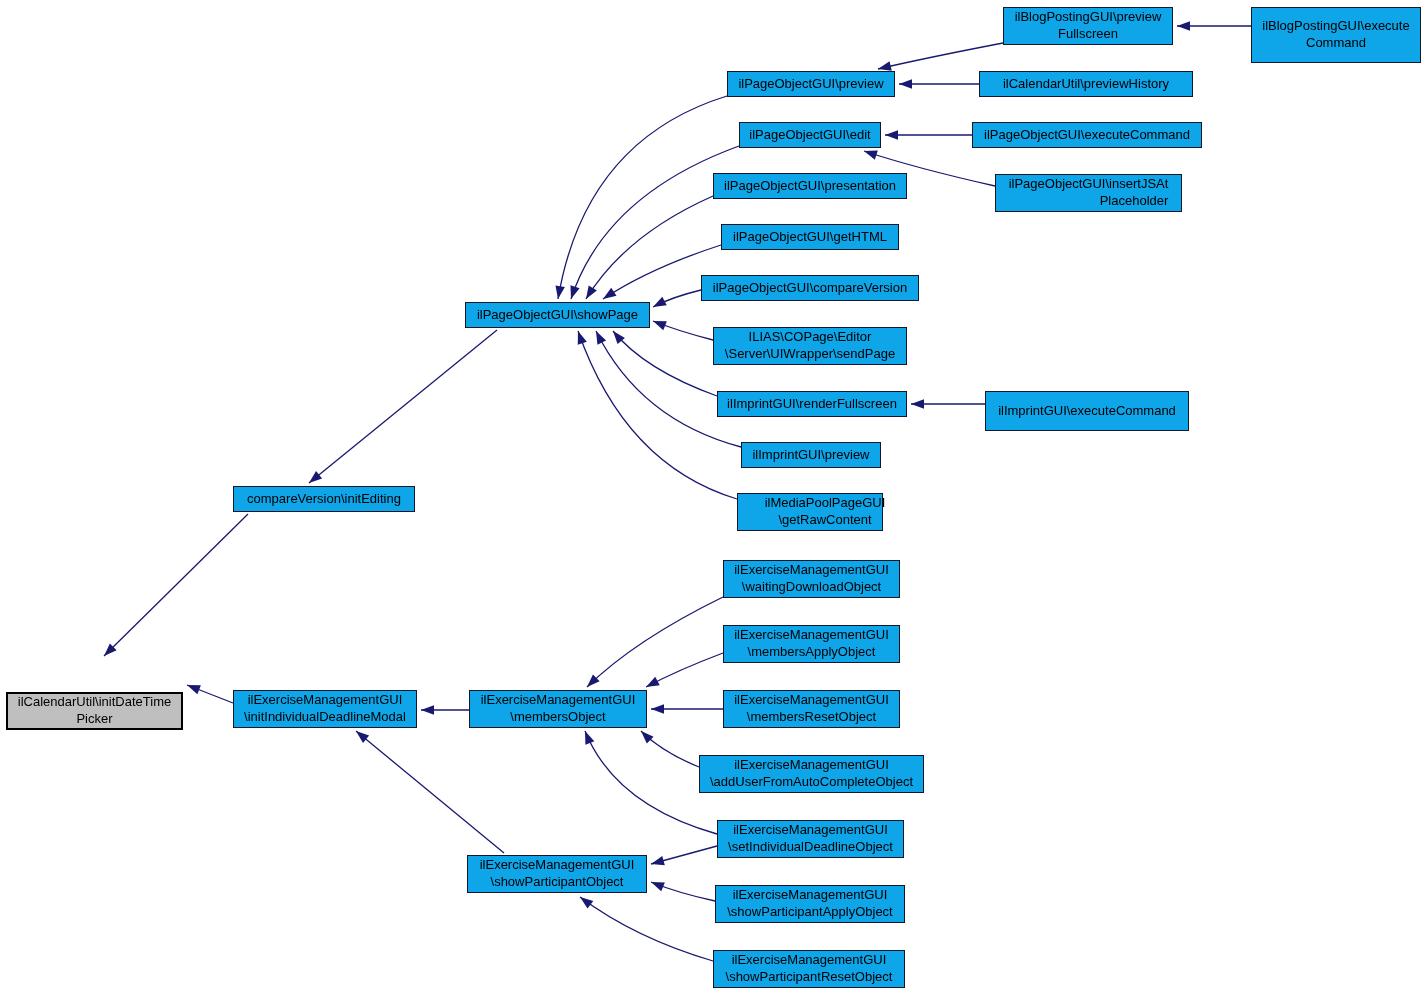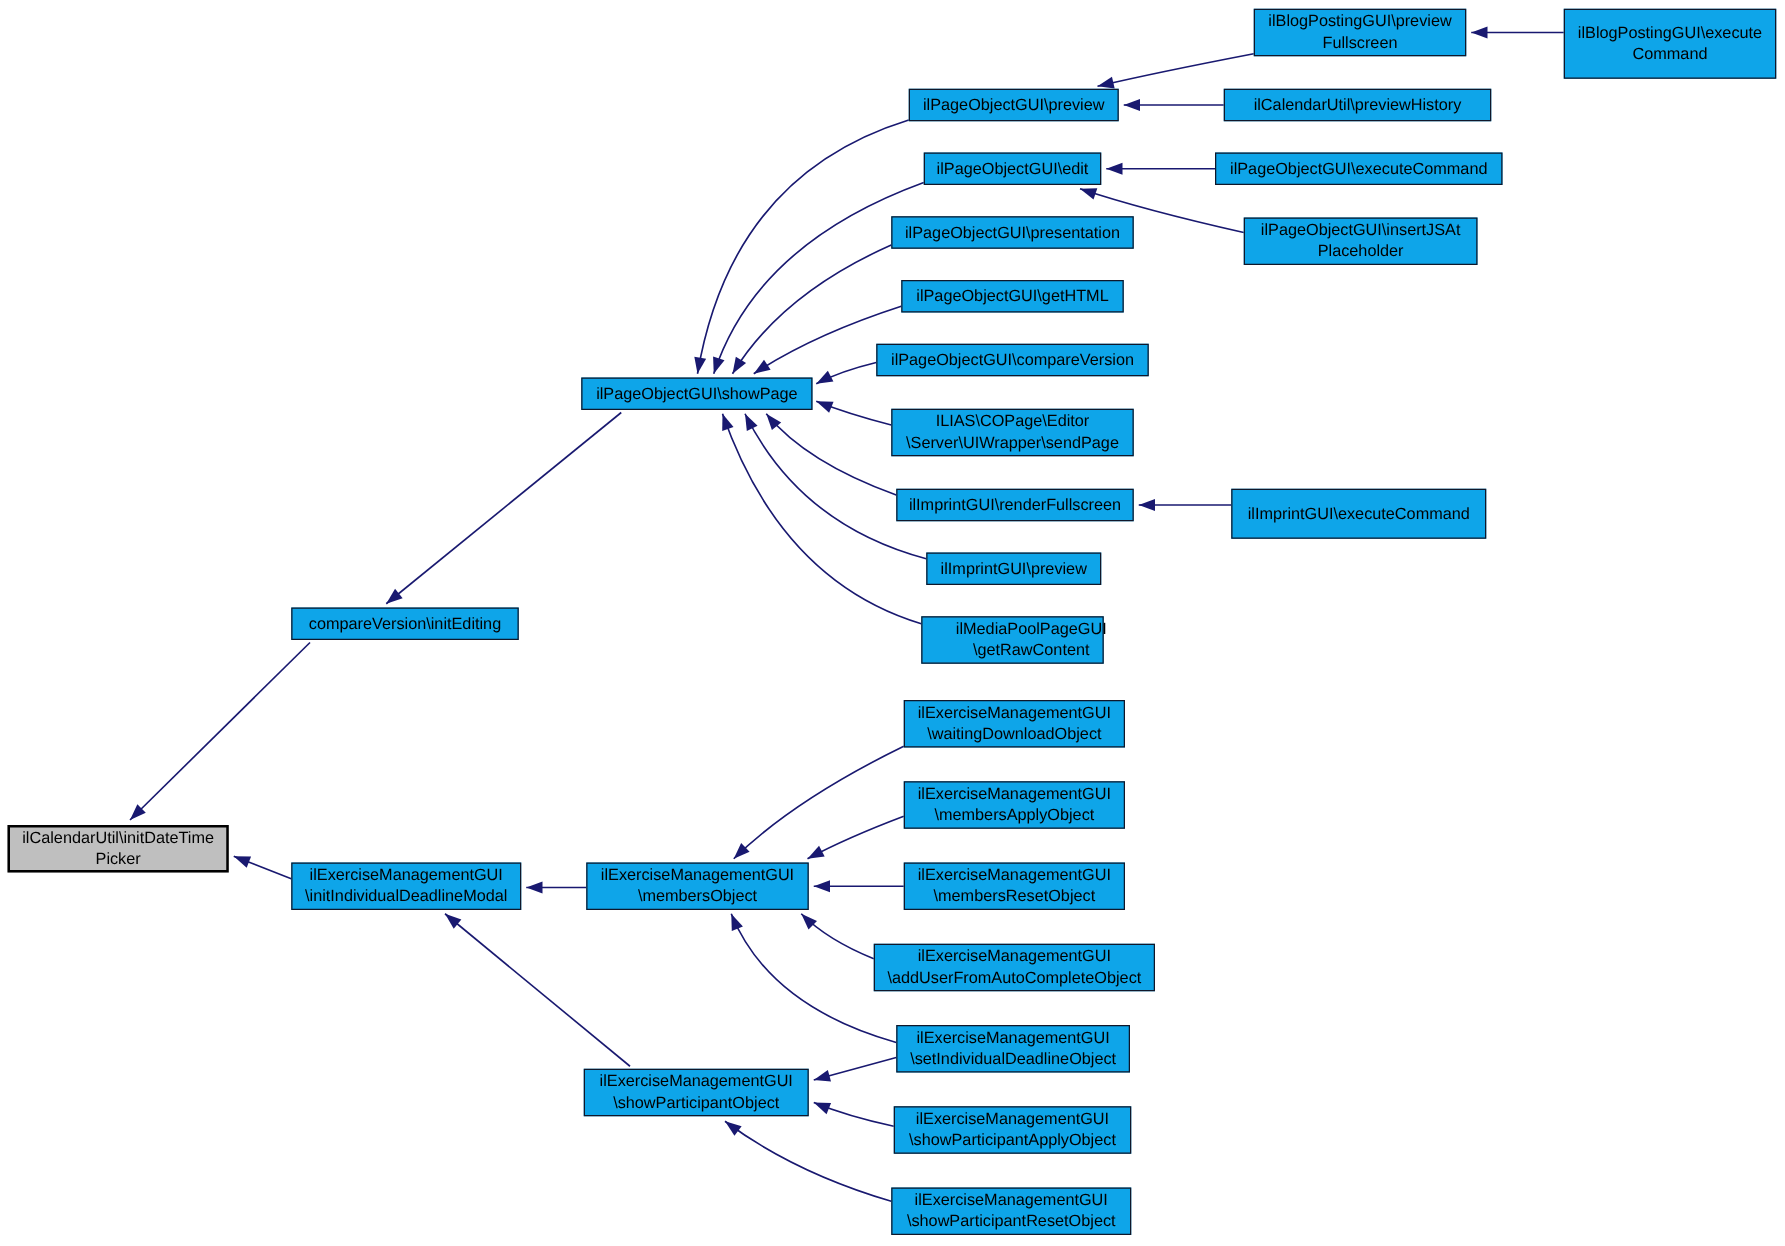--- a/index.html
+++ b/index.html
@@ -33,20 +33,21 @@
     align-items: center;
     justify-content: center;
     text-align: center;
     white-space: pre-line;
     cursor: pointer;
   }
   .node.highlighted {
     background: #bfbfbf;
     border: 2px solid #000000;
     cursor: default;
+    margin-top: 32px;
   }
 </style>
 </head>
 <body>
 
 <div id="canvas">
   <svg id="edges" viewBox="0 0 1428 997" xmlns="http://www.w3.org/2000/svg">
       <path d="M1251,26 L1177,26" fill="none" stroke="#191970" stroke-width="1.3"></path>
       <polygon points="0,0 -13,4.8 -13,-4.8" transform="translate(1177,26) rotate(180)" fill="#191970"></polygon>
       <path d="M1003,43 Q925,58 878,69" fill="none" stroke="#191970" stroke-width="1.3"></path>
@@ -106,21 +107,21 @@
     </svg>
 <div class="node" style="left: 1003px; top: 7px; width: 170px; height: 38px;">ilBlogPostingGUI\preview
 Fullscreen</div>
     <div class="node" style="left: 1251px; top: 7px; width: 170px; height: 56px;">ilBlogPostingGUI\execute
 Command</div>
     <div class="node" style="left: 727px; top: 71px; width: 168px; height: 26px;">ilPageObjectGUI\preview</div>
     <div class="node" style="left: 979px; top: 71px; width: 214px; height: 26px;">ilCalendarUtil\previewHistory</div>
     <div class="node" style="left: 739px; top: 122px; width: 142px; height: 26px;">ilPageObjectGUI\edit</div>
     <div class="node" style="left: 972px; top: 122px; width: 230px; height: 26px;">ilPageObjectGUI\executeCommand</div>
     <div class="node" style="left: 713px; top: 173px; width: 194px; height: 26px;">ilPageObjectGUI\presentation</div>
-    <div class="node" style="left: 995px; top: 174px; width: 187px; height: 38px;">ilPageObjectGUI\insertJSAt
+    <div class="node" style="left: 995px; top: 174px; width: 187px; height: 38px; text-align: right;">ilPageObjectGUI\insertJSAt
 Placeholder</div>
     <div class="node" style="left: 721px; top: 224px; width: 178px; height: 26px; text-align: right;">ilPageObjectGUI\getHTML</div>
     <div class="node" style="left: 701px; top: 275px; width: 218px; height: 26px;">ilPageObjectGUI\compareVersion</div>
     <div class="node" style="left: 465px; top: 302px; width: 185px; height: 26px;">ilPageObjectGUI\showPage</div>
     <div class="node" style="left: 713px; top: 327px; width: 194px; height: 38px;">ILIAS\COPage\Editor
 \Server\UIWrapper\sendPage</div>
     <div class="node" style="left: 717px; top: 391px; width: 190px; height: 26px;">ilImprintGUI\renderFullscreen</div>
     <div class="node" style="left: 985px; top: 391px; width: 204px; height: 40px;">ilImprintGUI\executeCommand</div>
     <div class="node" style="left: 741px; top: 442px; width: 140px; height: 26px;">ilImprintGUI\preview</div>
     <div class="node" style="left: 737px; top: 493px; width: 146px; height: 38px; padding-left: 30px;">ilMediaPoolPageGUI

